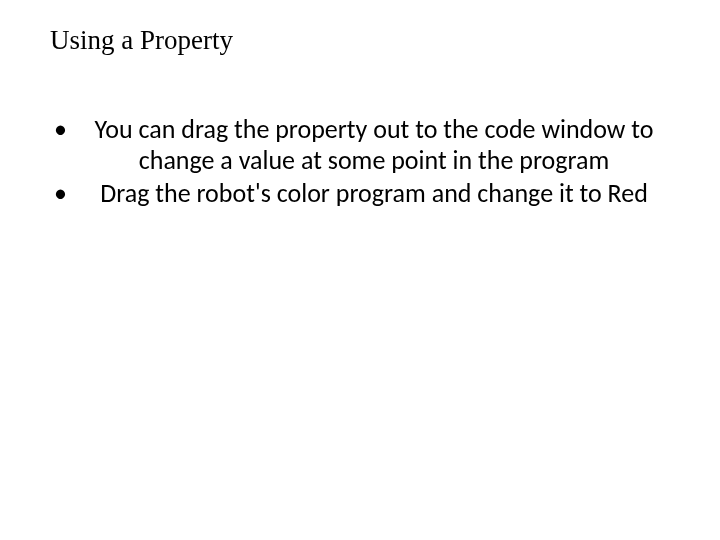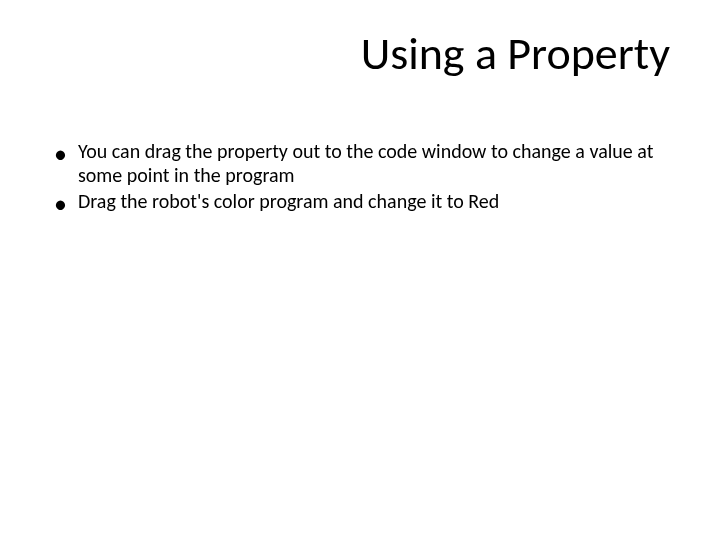--- a/index.html
+++ b/index.html
@@ -14,38 +14,40 @@
       font-family: Calibri, "Segoe UI", Arial, sans-serif;
       color: #000000;
       overflow: hidden;
     }
     .slide {
       width: 100%;
       height: 100%;
       padding: 20px 50px 20px 50px;
     }
     .title {
-      font-size: 46px;
+      font-size: 27px;
       font-weight: 400;
-      text-align: right;
+      text-align: left;
       margin-top: 5px;
       margin-bottom: 58px;
       letter-spacing: 0px;
+      font-family: Liberation Serif, serif;
     }
     .bullet-list {
       list-style: none;
       padding-left: 0;
     }
     .bullet-item {
       position: relative;
-      font-size: 20px;
+      font-size: 26px;
       line-height: 1.2;
       padding-left: 28px;
       margin-bottom: 2px;
       letter-spacing: 0px;
+      text-align: center;
     }
     .bullet-item::before {
       content: "•";
       position: absolute;
       left: 4px;
       top: 0;
       font-size: 26px;
     }
   </style>
 </head>

